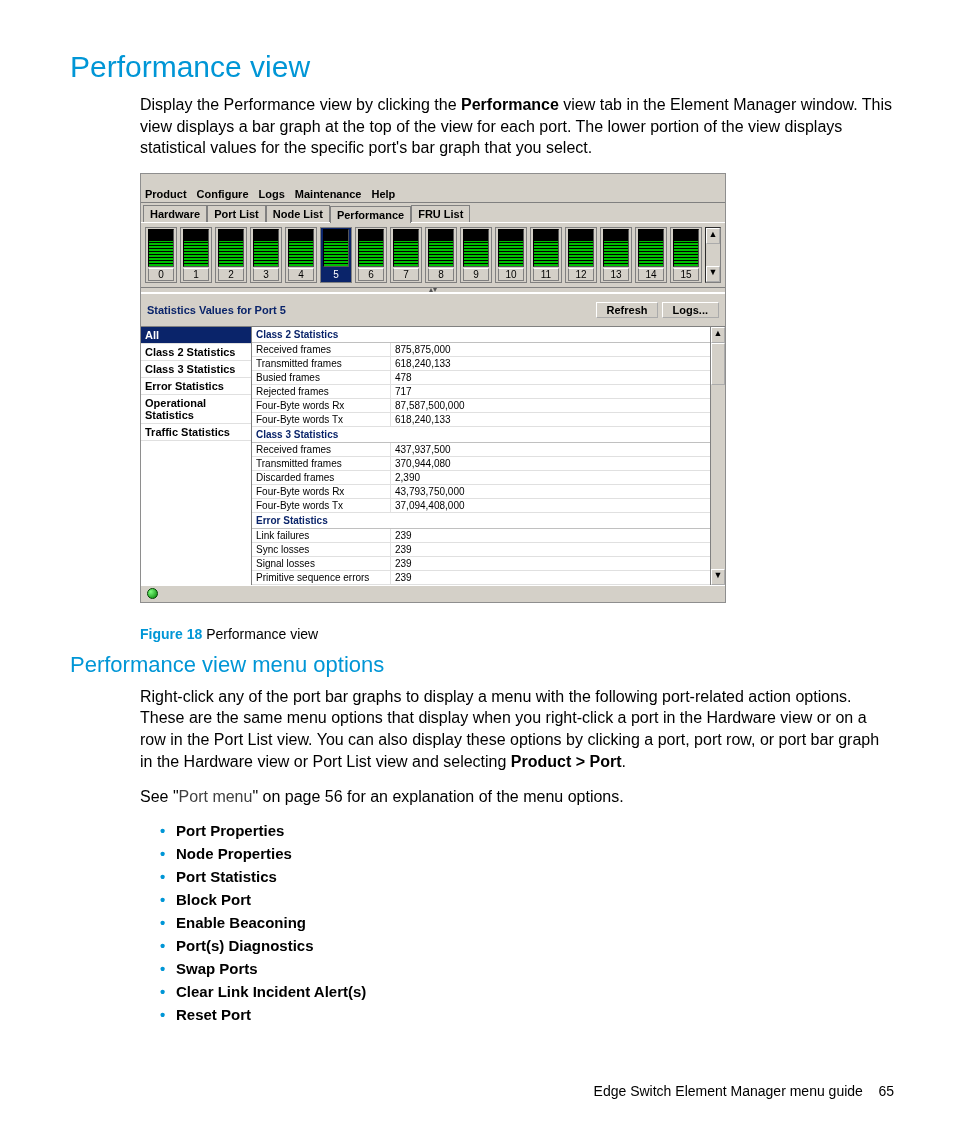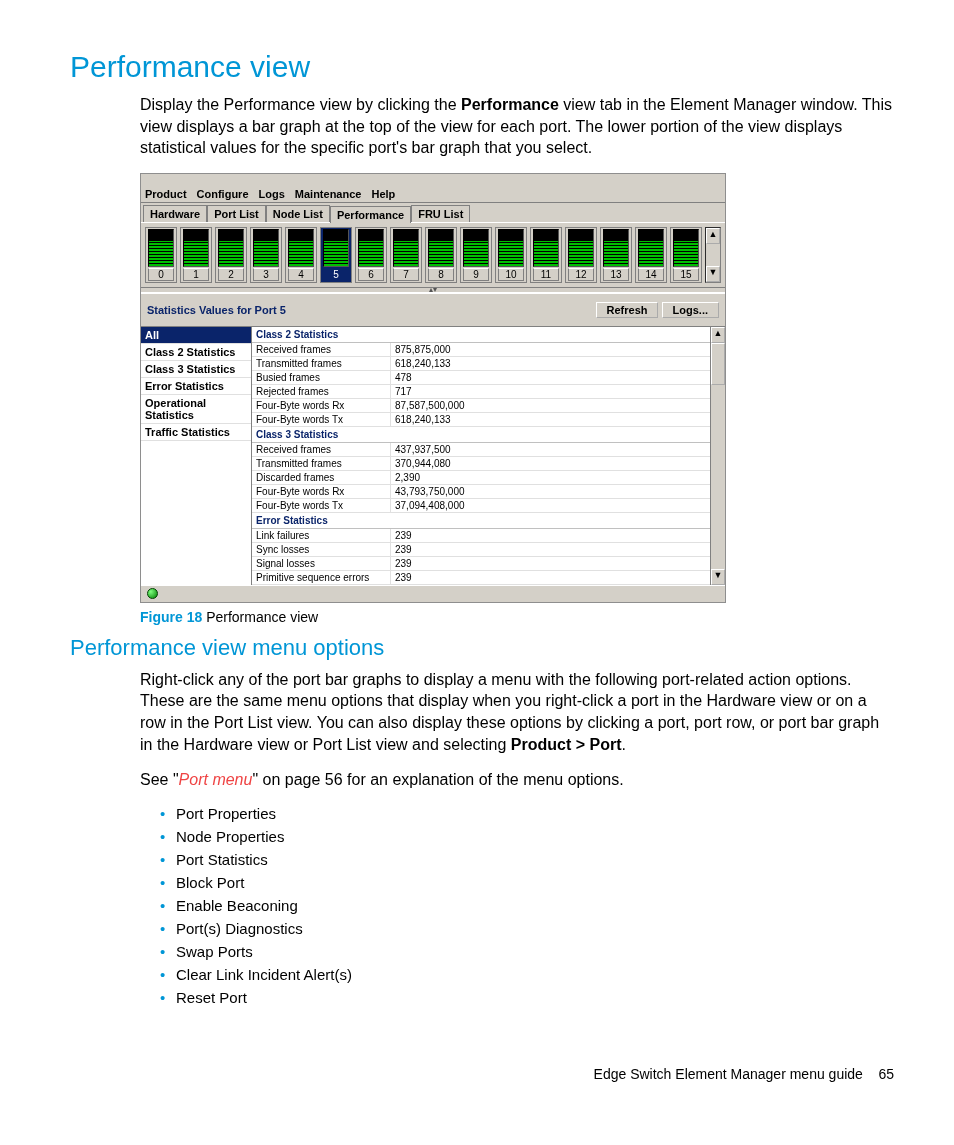--- a/index.html
+++ b/index.html
@@ -29,47 +29,47 @@
   }
   .body-text {
     font-size: 16px;
     line-height: 1.35;
     margin: 6px 0 14px 0;
     padding-left: 70px;
   }
   .figure-caption {
     font-size: 14px;
     padding-left: 70px;
-    margin: 6px 0 10px 0;
+    margin: 23px 0 10px 0;
   }
   .figure-caption .fig-label { color: #0096d6; font-weight: bold; }
   ul.bullets {
     list-style: none;
     padding-left: 90px;
     margin: 10px 0;
     font-size: 15px;
   }
   ul.bullets li {
     position: relative;
     padding-left: 16px;
     margin: 6px 0;
-    font-weight: normal;
+    font-weight: bold;
   }
   ul.bullets li::before {
     content: "•";
     color: #0096d6;
     position: absolute;
     left: 0;
   }
   .footer {
     text-align: right;
     font-size: 14px;
     margin-top: 60px;
   }
-  a.link { color: #ef4444; text-decoration: none; font-style: italic; }
+  a.link { color: #404040; text-decoration: none; }
 
   
   .screenshot {
     margin-left: 70px;
     width: 584px;
     border: 1px solid #8e8e8e;
     background: #d4d0c8;
     font-family: "Tahoma", Arial, sans-serif;
     font-size: 11px;
     color: #000;

